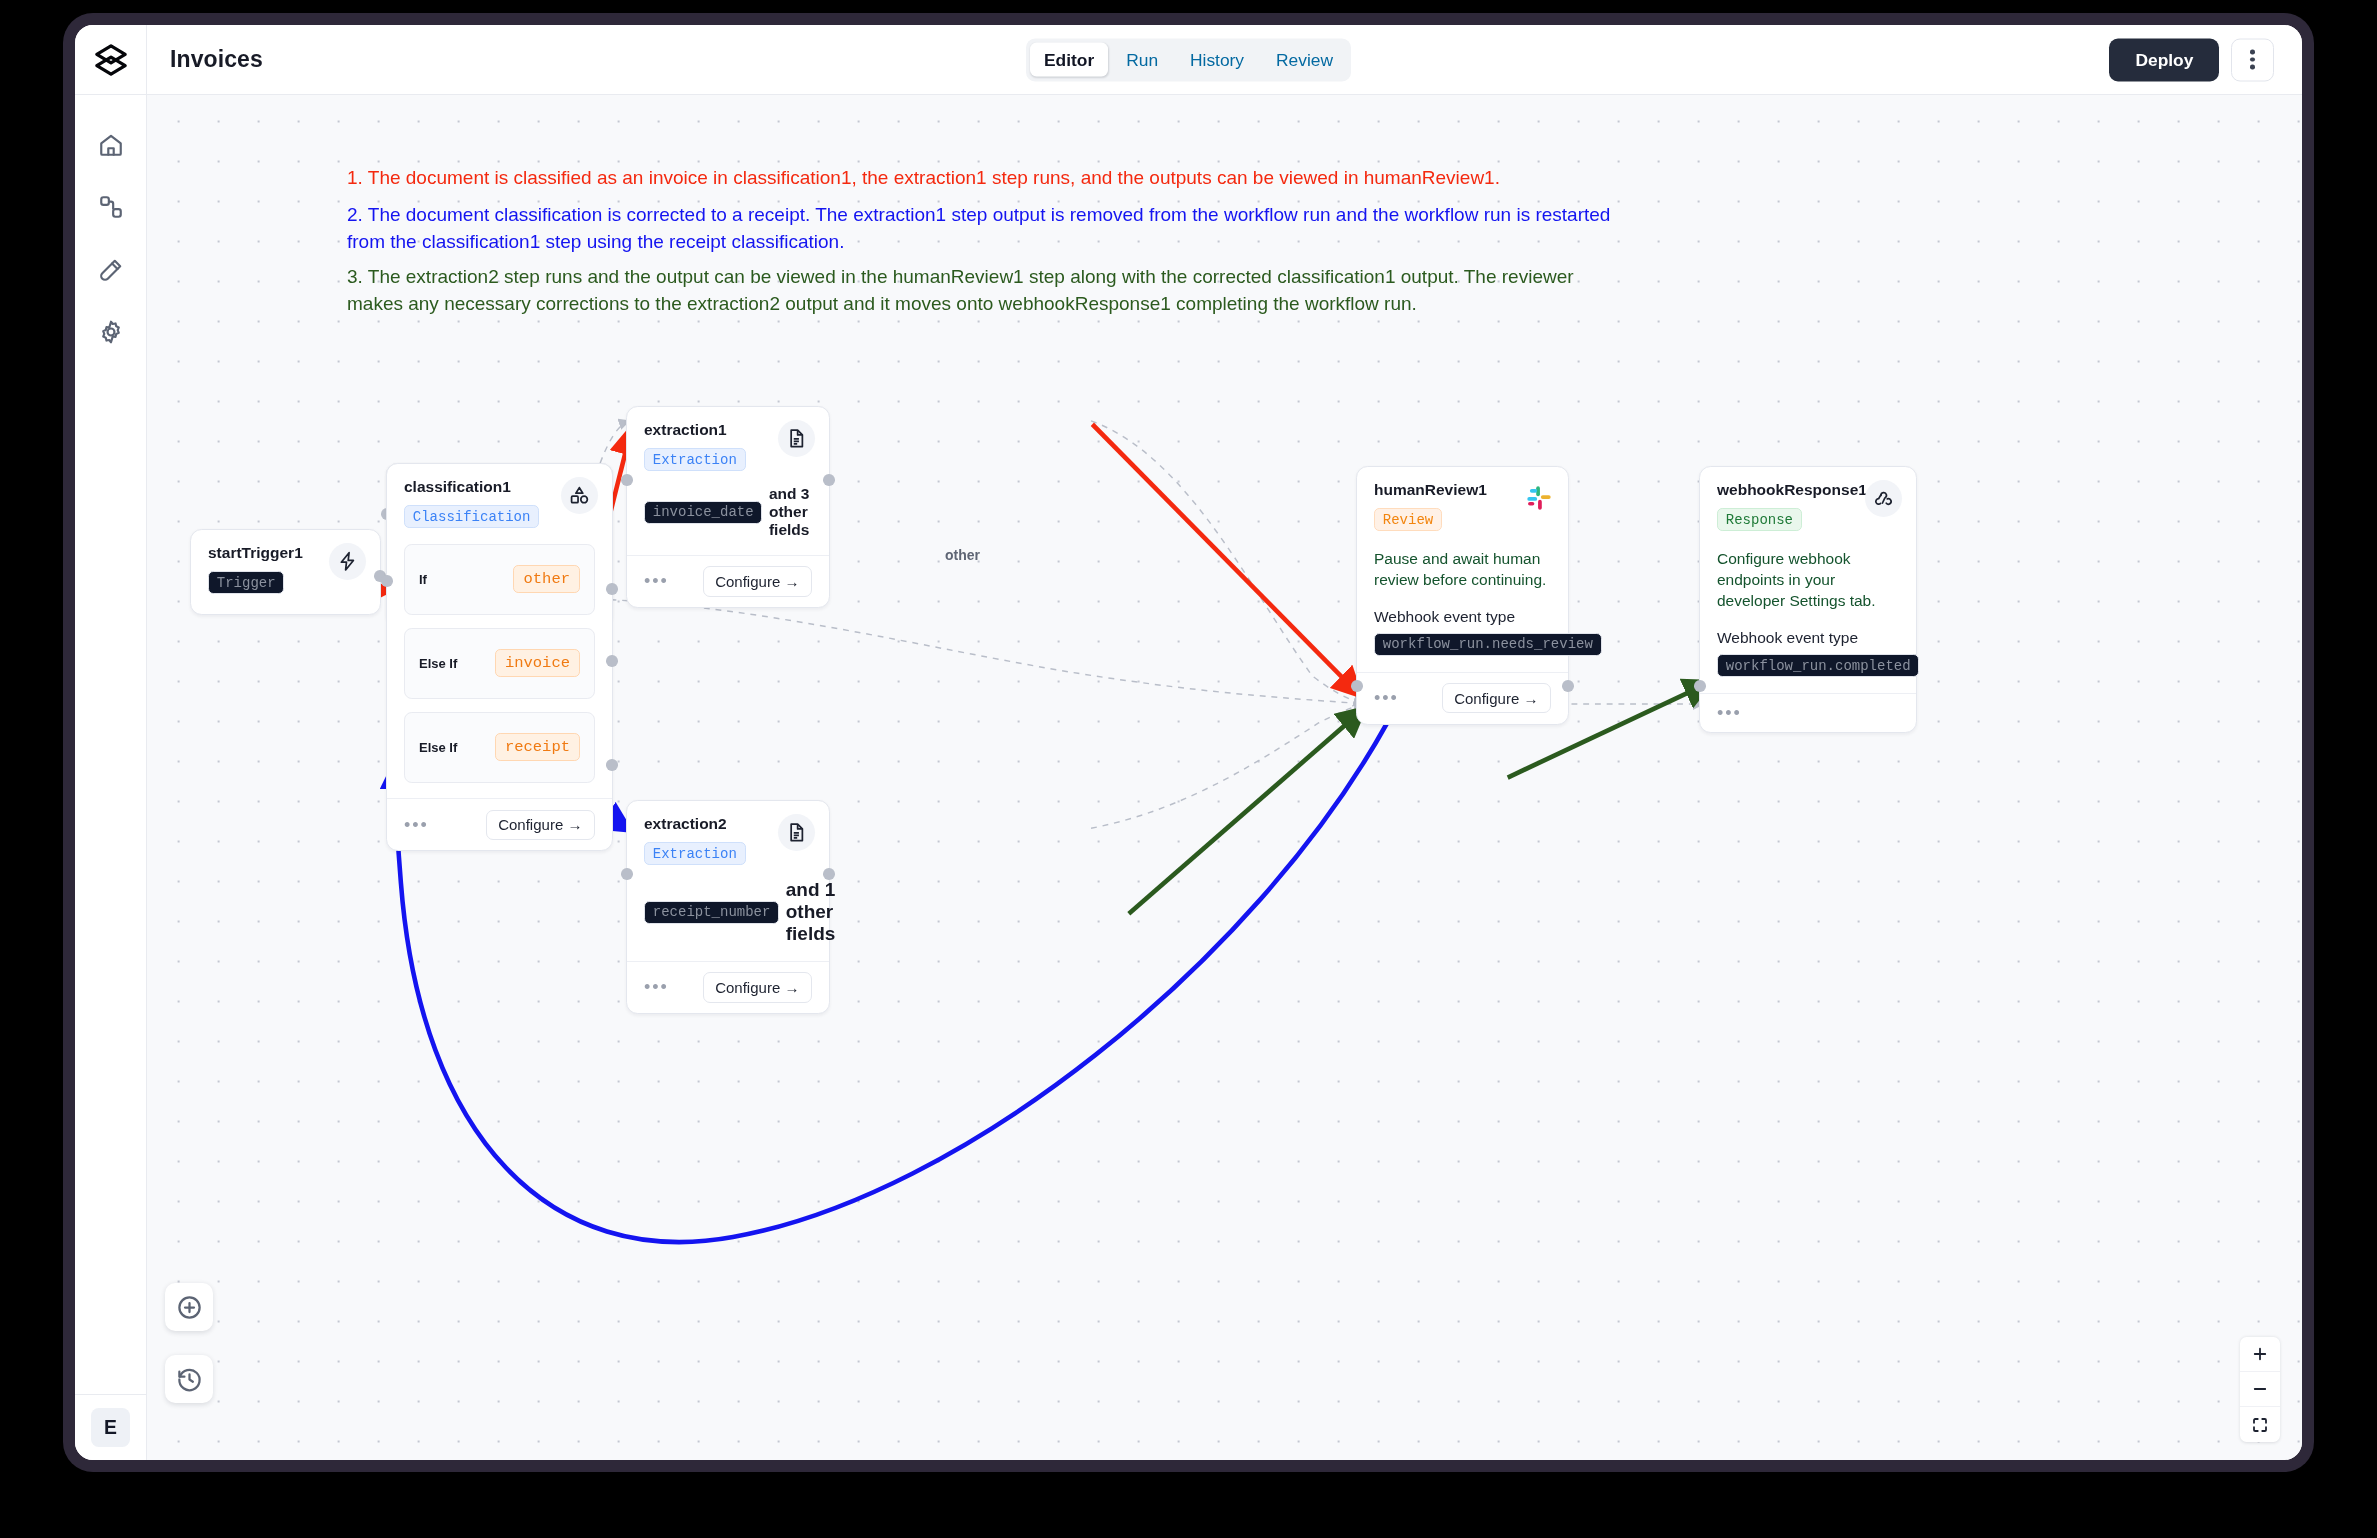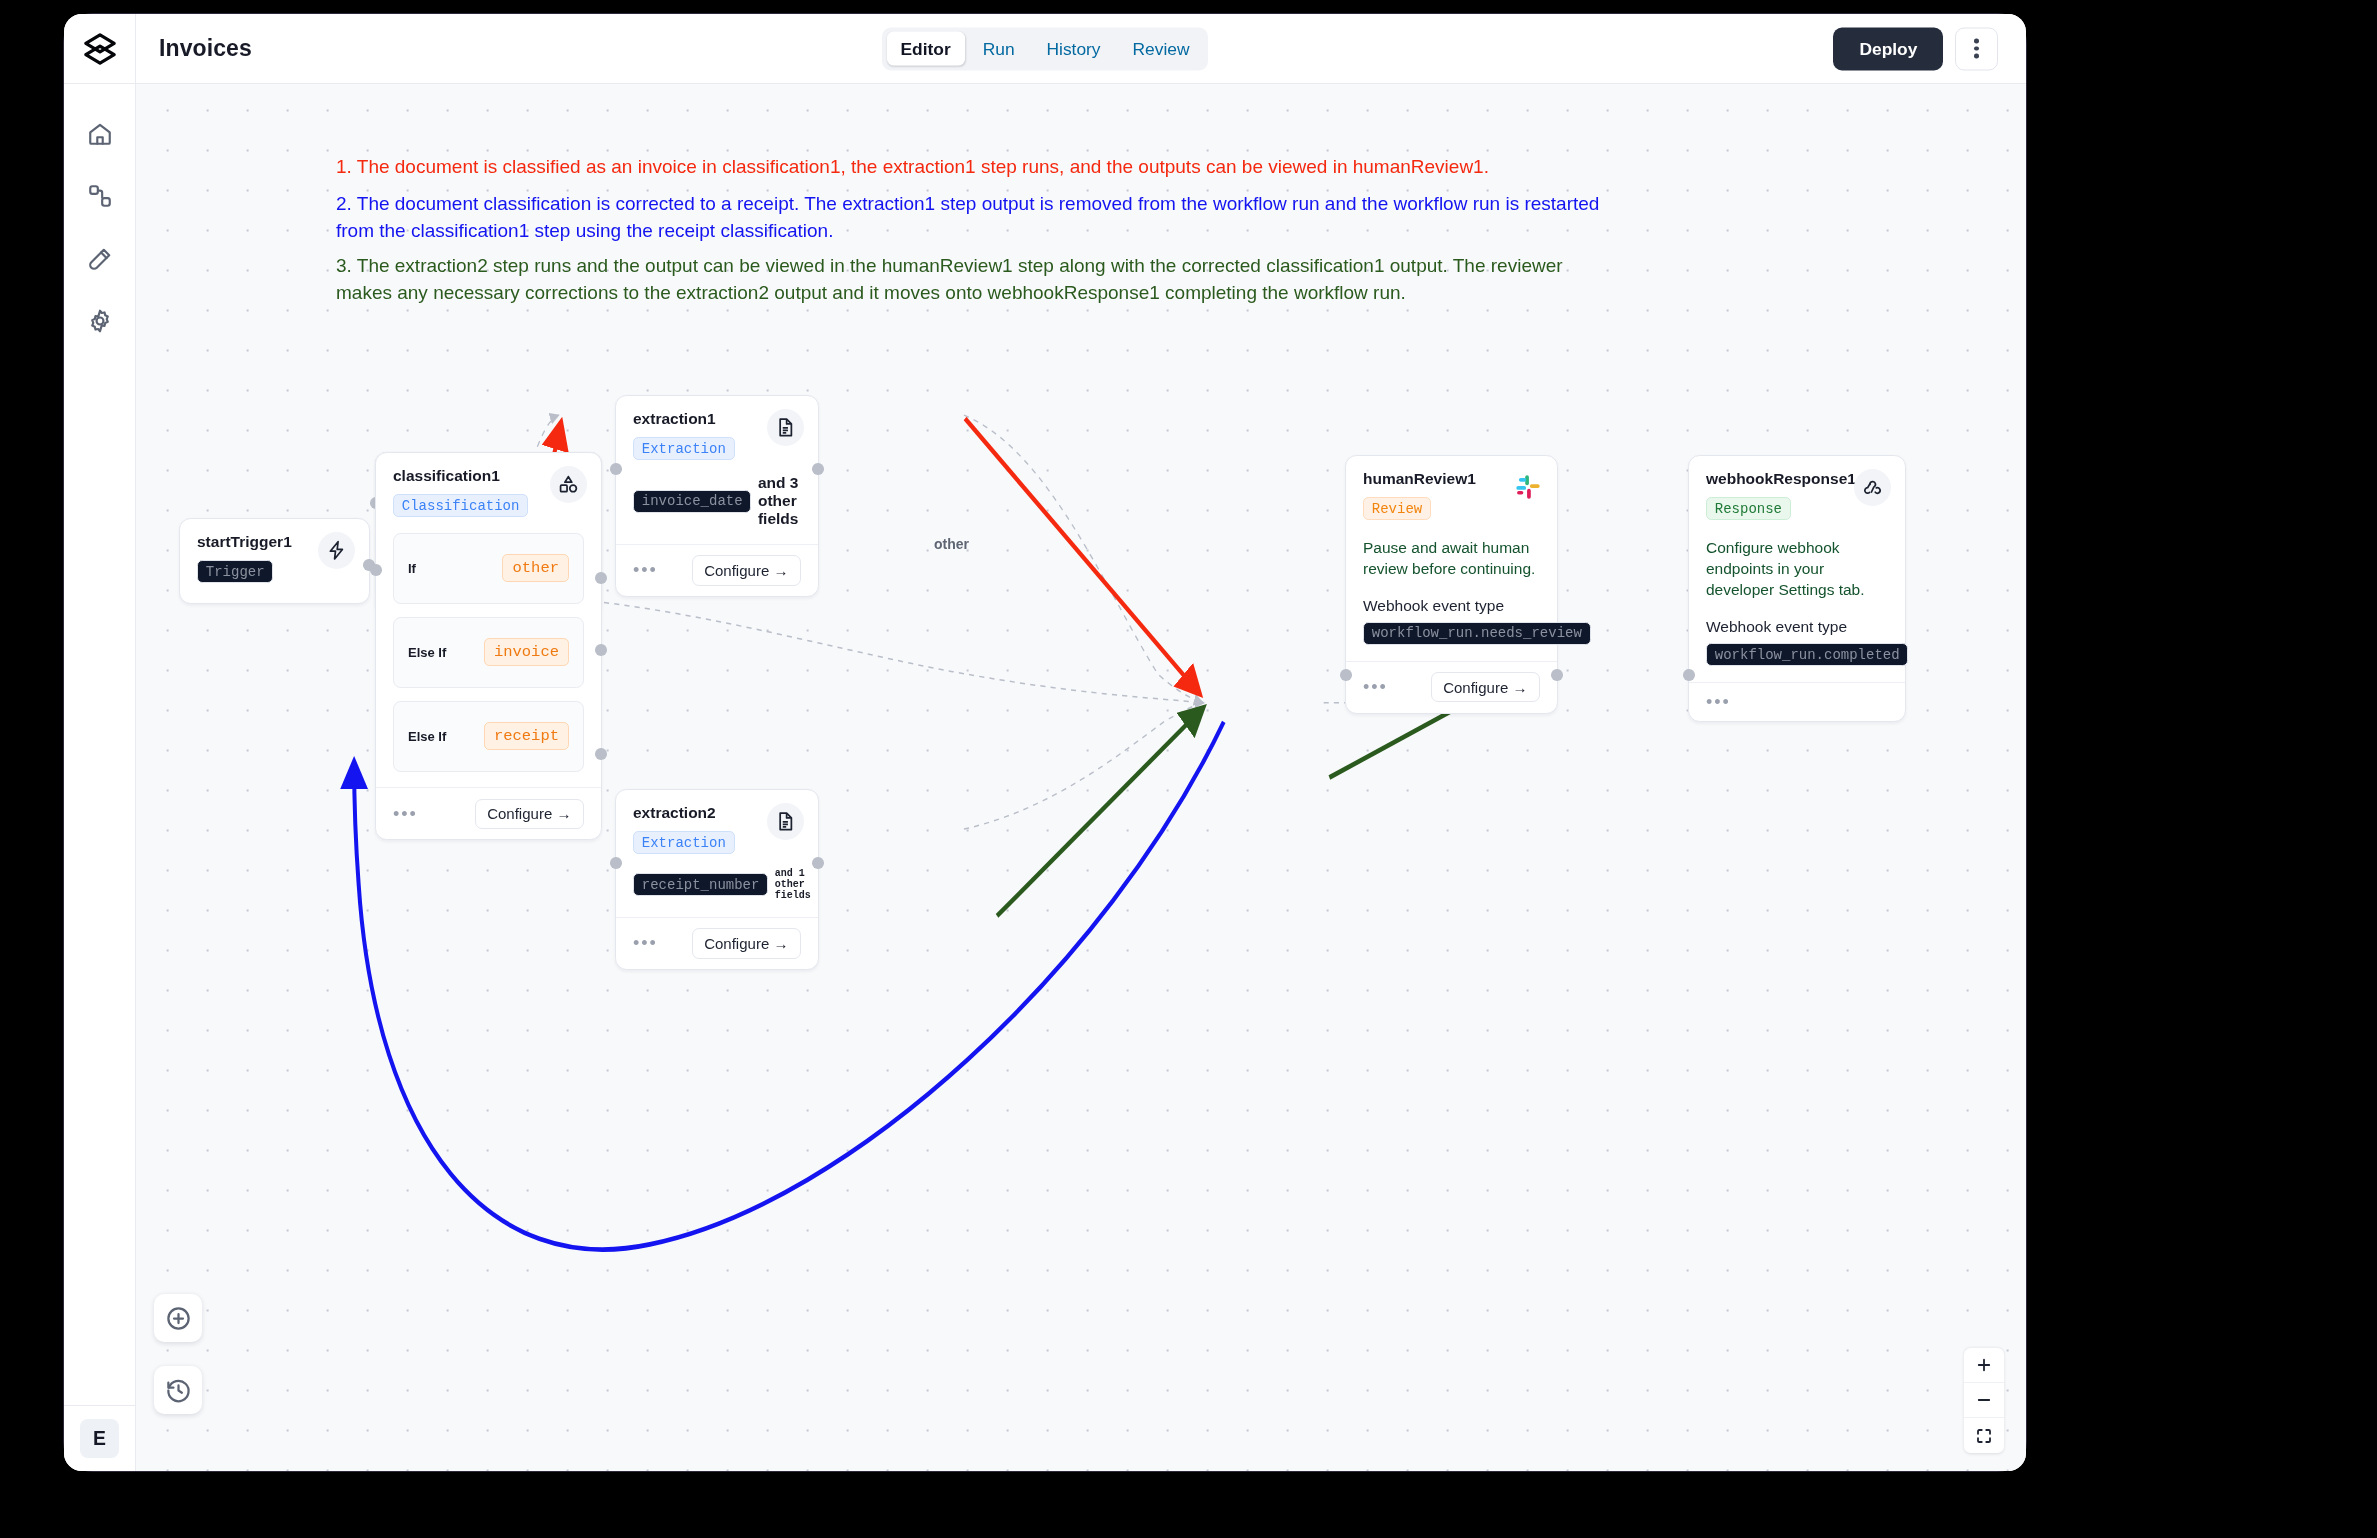--- a/index.html
+++ b/index.html
@@ -5,24 +5,24 @@
   * { box-sizing: border-box; margin: 0; padding: 0; }
   html, body {
     width: 2377px; height: 1539px;
     background: #000000;
     font-family: "Liberation Sans", sans-serif;
     overflow: hidden;
   }
   .bezel {
     position: absolute;
     left: 63px; top: 13px;
-    width: 1964px; height: 1459px;
+    width: 2251px; height: 1459px;
     background: #2e2839;
     border-radius: 30px;
-    padding: 1px;
+    padding: 12px;
   }
   .screen {
     position: relative;
     width: 100%; height: 100%;
     background: #ffffff;
     border-radius: 18px;
     overflow: hidden;
     display: flex;
     flex-direction: column;
   }
@@ -494,21 +494,21 @@
           <span class="chip chip-blue">Extraction</span>
           <div class="node-icon">
             <svg viewBox="0 0 24 24" fill="none" stroke="#1d2230" stroke-width="2" stroke-linejoin="round">
               <path d="M6 2.5h7.5L19 8v13.5H6Z"></path>
               <path d="M13.5 2.5V8H19"></path>
               <path d="M9 12.5h6M9 15.5h6M9 18.5h4"></path>
             </svg>
           </div>
           <div style="margin-top:14px; display:flex; align-items:center; gap:6.5px;">
             <span class="chip chip-gray">receipt_number</span>
-            <span style="font-size:10px; color:#181b27; font-weight:600;font-family:Liberation Mono, monospace;">and 1 other fields</span>
+            <span style="font-size:19px; color:#181b27; font-weight:600;">and 1 other fields</span>
           </div>
         </div>
         <div class="node-footer">
           <span class="dots">•••</span>
           <button class="configure-btn">Configure →</button>
         </div>
         <div class="handle" style="left:-5.8px; top:67px;"></div>
         <div class="handle" style="right:-5.8px; top:67px;"></div>
       </div>
 

